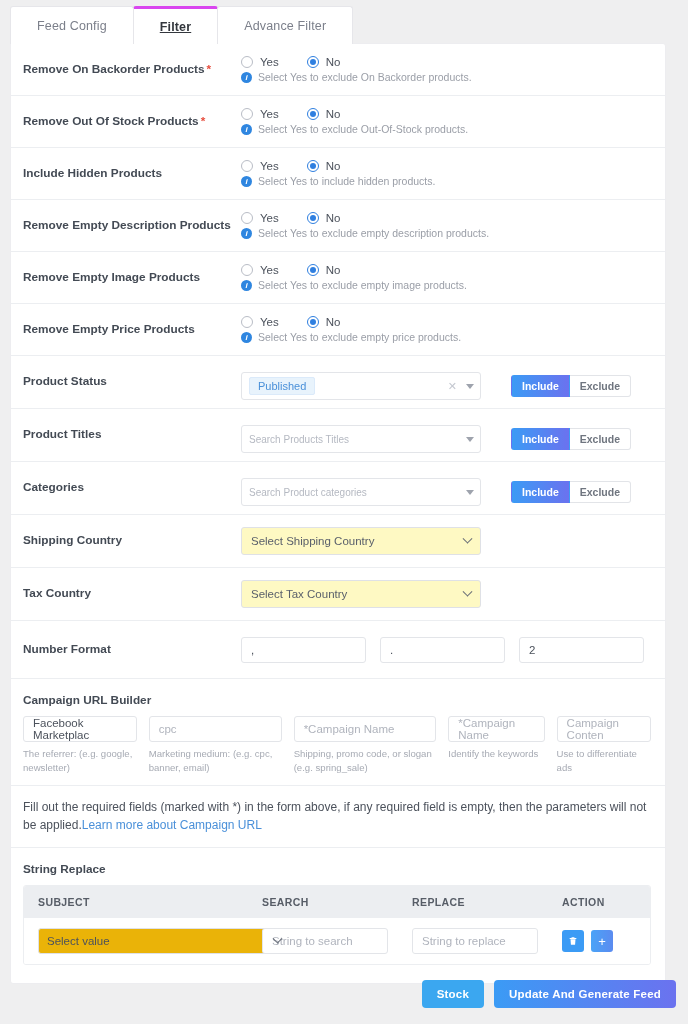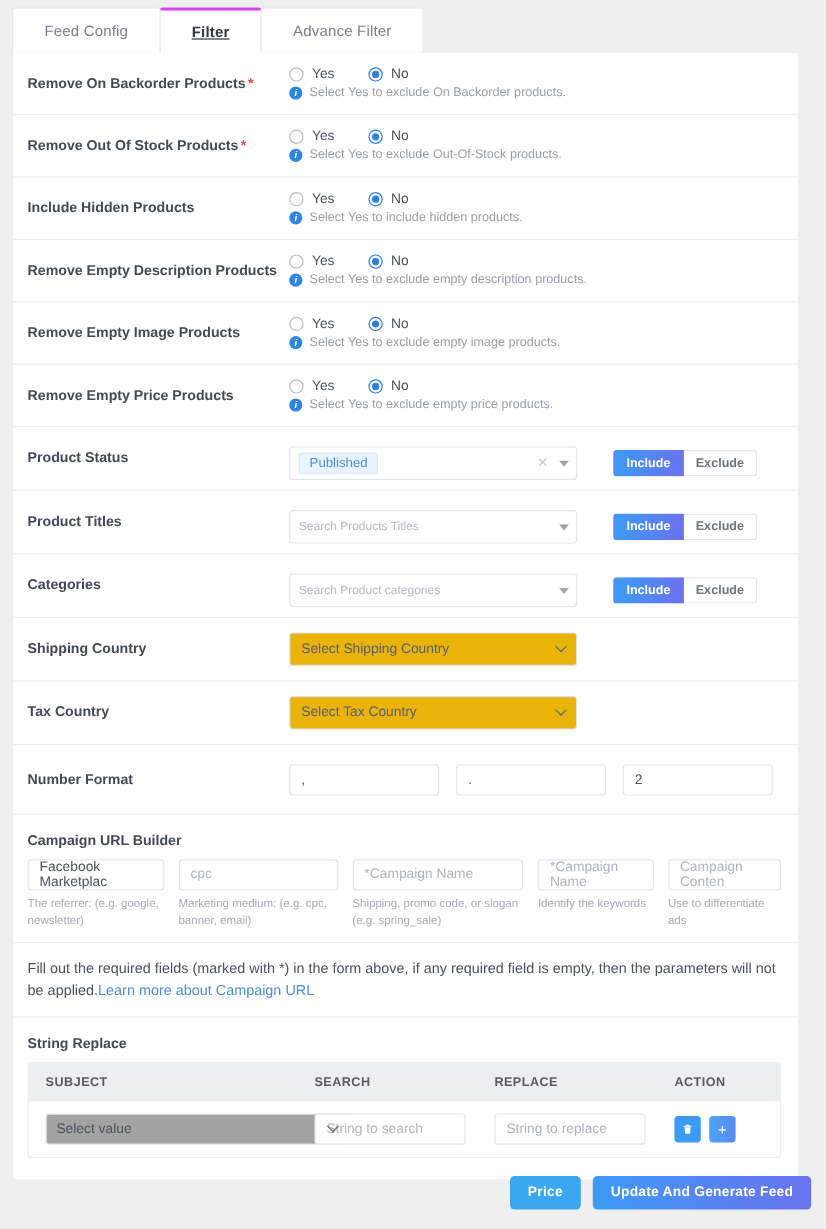--- a/index.html
+++ b/index.html
@@ -130,21 +130,21 @@
   .tg-btn:last-child { border-radius: 0 3px 3px 0; border-left: none; }
   .tg-btn.active {
     background: linear-gradient(to right, #3b9bf5, #6b72ef);
     color: #fff; border-color: transparent;
   }
 
   
   .nsel {
     width: 240px; height: 28px;
     border: 1px solid #dfe1e6; border-radius: 3px;
-    background: #eab308; display: flex; align-items: center;
+    background: #fef9c3; display: flex; align-items: center;
     padding: 0 9px; font-size: 11.5px; color: #5a606b;
     position: relative;
   }
   .chev {
     margin-left: auto; width: 7px; height: 7px;
     border-right: 1.6px solid #656b75; border-bottom: 1.6px solid #656b75;
     transform: rotate(45deg) translate(-2px,-2px);
   }
 
   
@@ -183,21 +183,21 @@
     font-size: 10.5px; font-weight: bold; color: #575d67; letter-spacing: .4px;
   }
   .sr-body { display: flex; align-items: center; height: 46px; background: #fff; }
   .col-subject { width: 238px; padding-left: 14px; }
   .col-search { width: 150px; }
   .col-replace { width: 150px; }
   .col-action { flex: 1; }
   .sr-body .col-subject { padding-left: 14px; }
   .sr-select {
     width: 252px; height: 26px; border: 1px solid #dfe1e6; border-radius: 3px;
-    background: #a3a3a3; display: flex; align-items: center; padding: 0 8px;
+    background: #eab308; display: flex; align-items: center; padding: 0 8px;
     font-size: 11.5px; color: #4c525c;
   }
   .sr-input { width: 126px; }
   .act-btns { display: flex; gap: 7px; }
   .act-btn {
     width: 22px; height: 22px; border-radius: 3px;
     background: #3b9bf5; color: #fff;
     display: flex; align-items: center; justify-content: center;
     font-size: 11px;
   }
@@ -522,17 +522,17 @@
               <div class="act-btn add">+</div>
             </div>
           </div>
         </div>
       </div>
     </div>
 
   </div>
 
   <div class="footer">
-    <div class="btn btn-save">Price</div>
+    <div class="btn btn-save">Stock</div>
     <div class="btn btn-update">Update And Generate Feed</div>
   </div>
 
 </div>
 
 </body></html>

